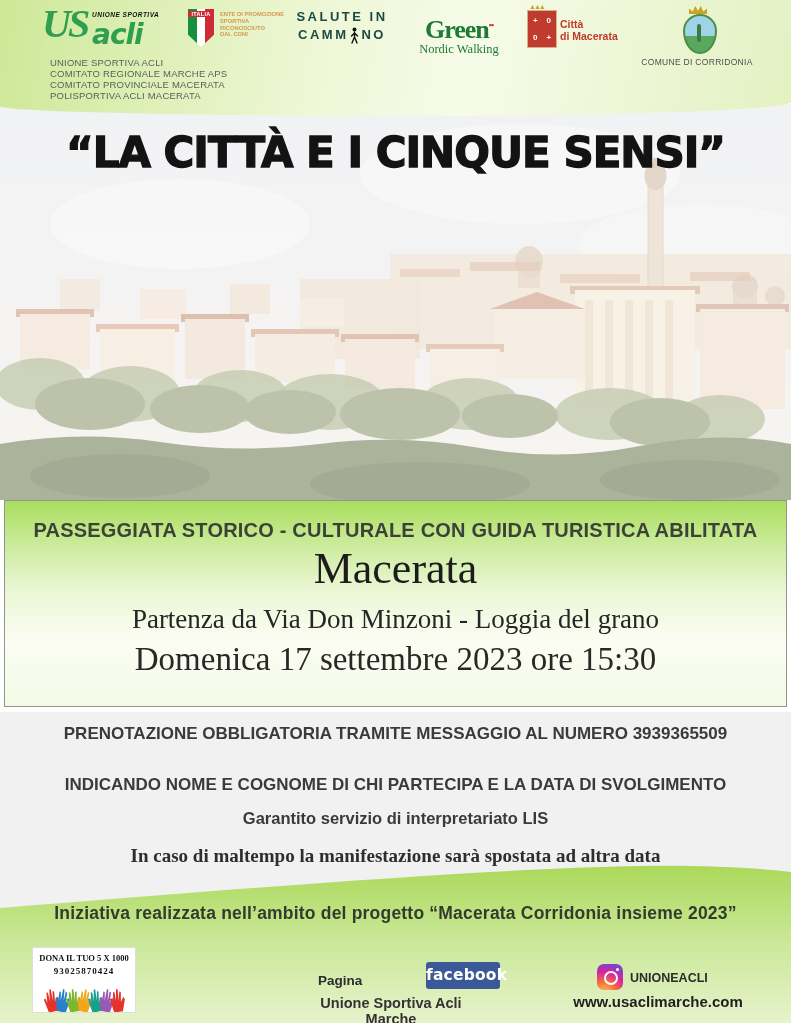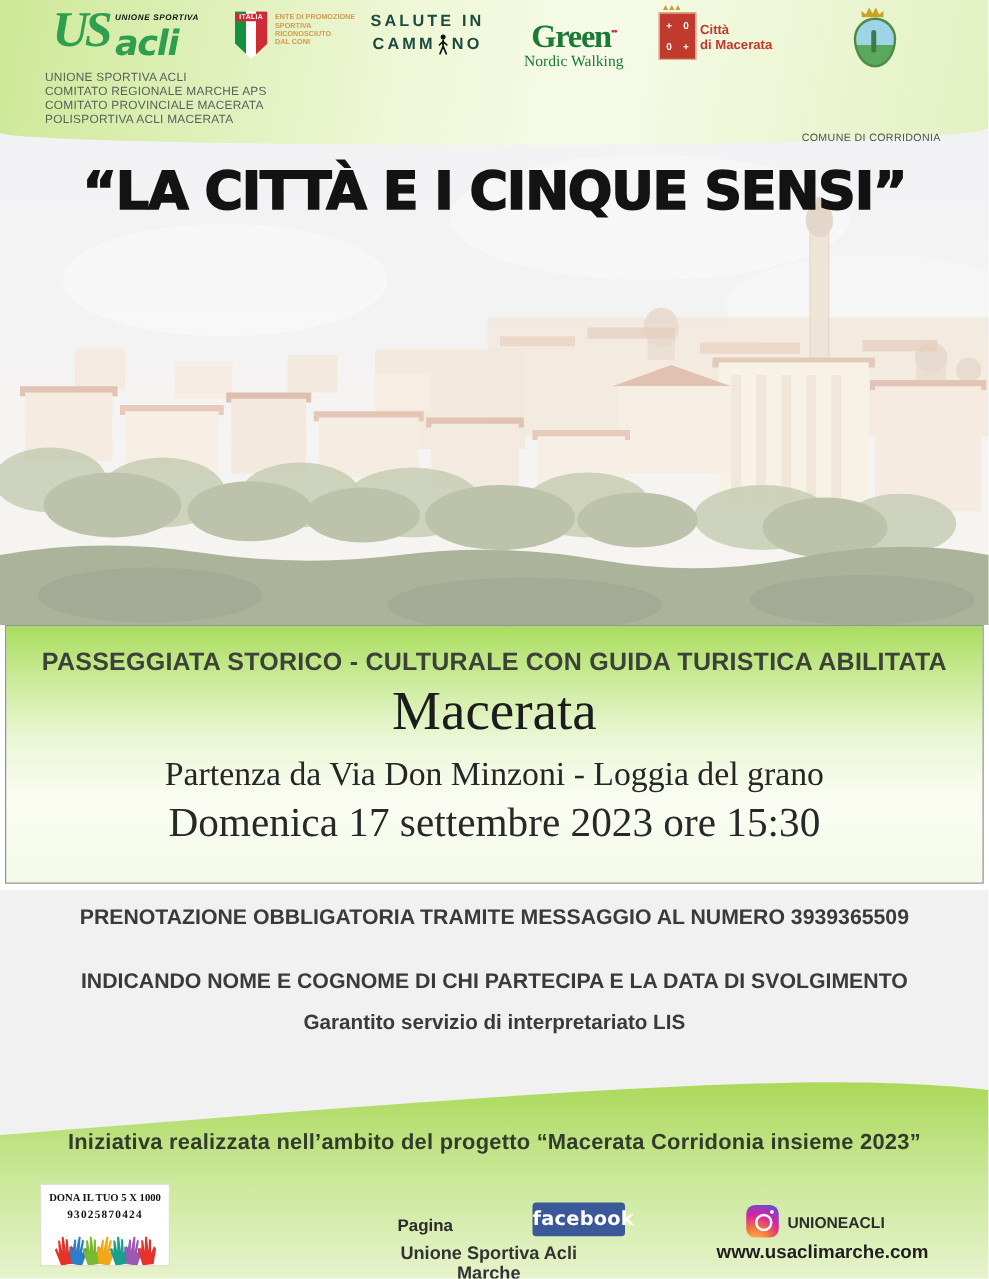--- a/index.html
+++ b/index.html
@@ -11,21 +11,21 @@
   .top-band{position:absolute;left:0;top:0;width:791px;height:116px;z-index:5;
     background:linear-gradient(100deg,#cde897 0%,#eef7d6 40%,#f6fbe8 60%,#e3f1c2 100%);
     border-radius:0 0 48% 52% / 0 0 14px 10px;}
   
   .usacli{left:40px;top:6px;width:150px;height:50px;}
   .us-glyph{left:2px;top:-6px;font-size:40px;font-weight:bold;font-style:italic;
     color:#2e9e4f;letter-spacing:-3px;font-family:Liberation Serif, serif;}
   .us-band{left:52px;top:5px;font-size:6.5px;font-weight:bold;font-style:italic;color:#111;letter-spacing:.5px;}
   .acli-txt{left:52px;top:12px;font-size:28px;font-weight:bold;font-style:italic;color:#2e9e4f;
     font-family:"DejaVu Sans",sans-serif;letter-spacing:-1px;}
-  .org-lines{left:36px;top:57px;font-size:9.5px;color:#5a5f5a;line-height:11px;letter-spacing:.2px;}
+  .org-lines{left:50px;top:57px;font-size:9.5px;color:#5a5f5a;line-height:11px;letter-spacing:.2px;}
   
   .coni-shield{left:188px;top:9px;width:26px;height:38px;
      background:linear-gradient(90deg,#149040 0 33%,#ffffff 33% 66%,#ce2b37 66% 100%);
      clip-path:polygon(0 0,100% 0,100% 68%,50% 100%,0 68%);}
   .italia-band{position:absolute;left:0;top:2px;width:26px;font-size:5.5px;font-weight:bold;
      color:#fff;background:#ce2b37;text-align:center;letter-spacing:.3px;}
   .coni-text{left:220px;top:11px;font-size:5.8px;line-height:6.8px;color:#d59a50;font-weight:bold;width:70px;}
   
   .salute{left:292px;top:9px;width:100px;color:#1c4a40;text-align:center;}
   .salute-l1{font-size:13px;font-weight:bold;letter-spacing:2.5px;}
@@ -44,21 +44,21 @@
      align-items:center;justify-content:center;}
   .mc-crown{left:529px;top:3px;width:22px;height:7px;color:#c8a22a;font-size:7px;letter-spacing:-2px;line-height:7px;}
   .mc-text{left:560px;top:18px;font-size:10.5px;font-weight:bold;color:#c0392b;line-height:12px;}
   
   .cor-crown{left:689px;top:6px;width:18px;height:8px;background:#c9a227;
      clip-path:polygon(0 100%,0 30%,20% 70%,35% 0,50% 60%,65% 0,80% 70%,100% 30%,100% 100%);}
   .cor-shield{left:683px;top:14px;width:30px;height:36px;border:2px solid #4e8c46;
      border-radius:50% 50% 50% 50% / 42% 42% 58% 58%;
      background:linear-gradient(#9fd4e8 0 55%,#58a85e 55% 100%);}
   .cor-tree{position:absolute;left:12px;top:8px;width:4px;height:18px;background:#3d7a44;border-radius:2px;}
-  .cor-text{left:627px;top:57px;width:140px;text-align:center;font-size:8.5px;color:#4f4f4f;letter-spacing:.3px;margin-top:48px;}
+  .cor-text{left:627px;top:57px;width:140px;text-align:center;font-size:8.5px;color:#4f4f4f;letter-spacing:.3px;}
 
   
   .photo{position:absolute;left:0;top:104px;width:791px;height:396px;z-index:1;}
   .big-title{position:absolute;left:0;top:24px;width:791px;text-align:center;z-index:4;
      font-family:"DejaVu Sans",sans-serif;font-weight:bold;font-size:42px;color:#131313;
      letter-spacing:-1px;-webkit-text-stroke:1.3px #131313;}
 
   
   .event-box{position:absolute;left:4px;top:500px;width:781px;height:205px;z-index:6;
      border:1px solid #8f968f;
@@ -250,20 +250,21 @@
     <div class="kicker">PASSEGGIATA STORICO - CULTURALE CON GUIDA TURISTICA ABILITATA</div>
     <div class="city">Macerata</div>
     <div class="start-line">Partenza da Via Don Minzoni - Loggia del grano</div>
     <div class="date-line">Domenica 17 settembre 2023 ore 15:30</div>
   </div>
 
   <div class="info-band">
     <div class="i1">PRENOTAZIONE OBBLIGATORIA TRAMITE MESSAGGIO AL NUMERO 3939365509</div>
     <div class="i3">INDICANDO NOME E COGNOME DI CHI PARTECIPA  E LA DATA DI SVOLGIMENTO</div>
     <div class="i4">Garantito servizio di interpretariato LIS</div>
+    <div class="i5">In caso di maltempo la manifestazione sarà spostata ad altra data</div>
   </div>
 
   <svg class="footer-wave" viewBox="0 0 791 165">
     <defs>
       <linearGradient id="fg" x1="0" y1="0" x2="0" y2="1">
         <stop offset="0" stop-color="#abd95a"></stop>
         <stop offset="0.45" stop-color="#c8e795"></stop>
         <stop offset="1" stop-color="#e7f3cc"></stop>
       </linearGradient>
     </defs>

